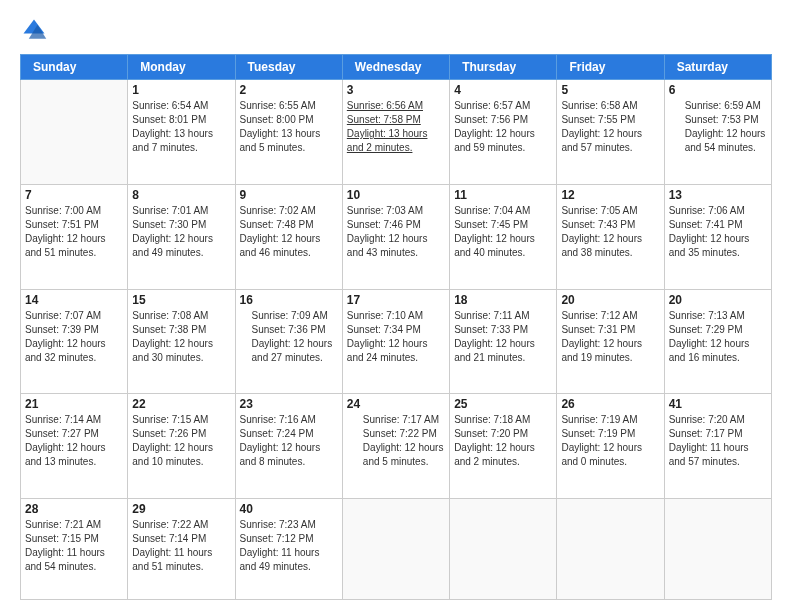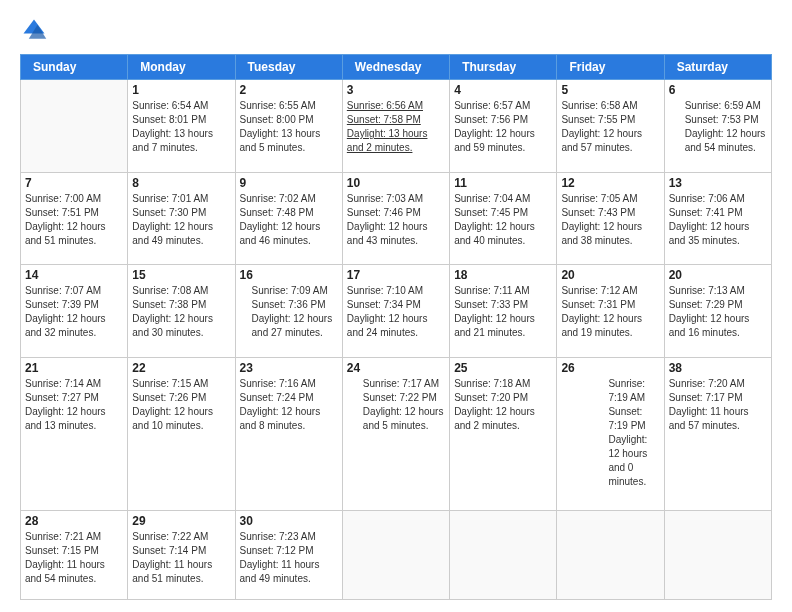--- a/index.html
+++ b/index.html
@@ -307,27 +307,27 @@
           </td>
           <td>
             <div class="day-number">25</div>
             <div class="day-info" style="white-space: pre-line;">Sunrise: 7:18 AM
 Sunset: 7:20 PM
 Daylight: 12 hours
 and 2 minutes.</div>
           </td>
           <td>
             <div class="day-number">26</div>
-            <div class="day-info" style="white-space: pre-line; margin-left: 47px;">Sunrise: 7:19 AM
+            <div class="day-info" style="white-space: pre-line;">Sunrise: 7:19 AM
 Sunset: 7:19 PM
 Daylight: 12 hours
 and 0 minutes.</div>
           </td>
           <td>
-            <div class="day-number">38</div>
+            <div class="day-number">41</div>
             <div class="day-info" style="white-space: pre-line;">Sunrise: 7:20 AM
 Sunset: 7:17 PM
 Daylight: 11 hours
 and 57 minutes.</div>
           </td>
         </tr>
         <tr class="last-row">
           <td>
             <div class="day-number">28</div>
             <div class="day-info" style="white-space: pre-line;">Sunrise: 7:21 AM
@@ -336,21 +336,21 @@
 and 54 minutes.</div>
           </td>
           <td>
             <div class="day-number">29</div>
             <div class="day-info" style="white-space: pre-line;">Sunrise: 7:22 AM
 Sunset: 7:14 PM
 Daylight: 11 hours
 and 51 minutes.</div>
           </td>
           <td>
-            <div class="day-number">30</div>
+            <div class="day-number">40</div>
             <div class="day-info" style="white-space: pre-line;">Sunrise: 7:23 AM
 Sunset: 7:12 PM
 Daylight: 11 hours
 and 49 minutes.</div>
           </td>
           <td class="empty-cell"></td>
           <td class="empty-cell"></td>
           <td class="empty-cell"></td>
           <td class="empty-cell"></td>
         </tr>

